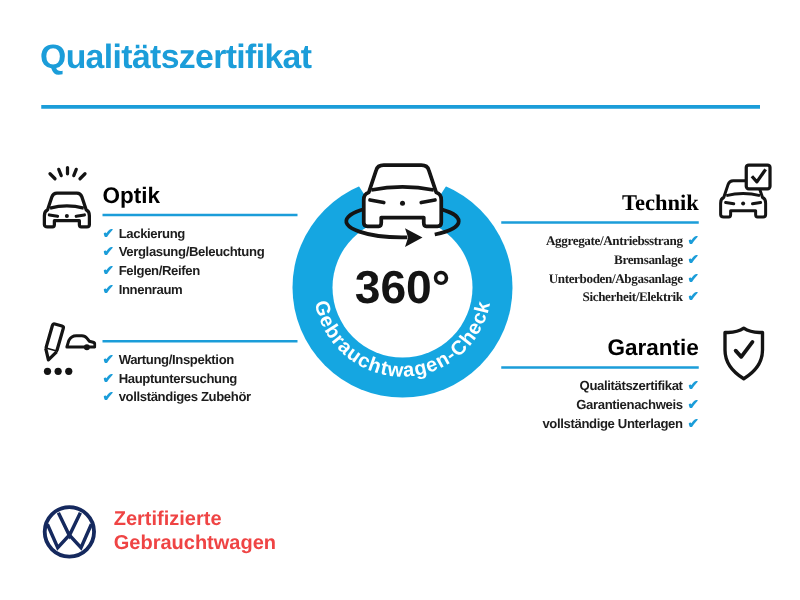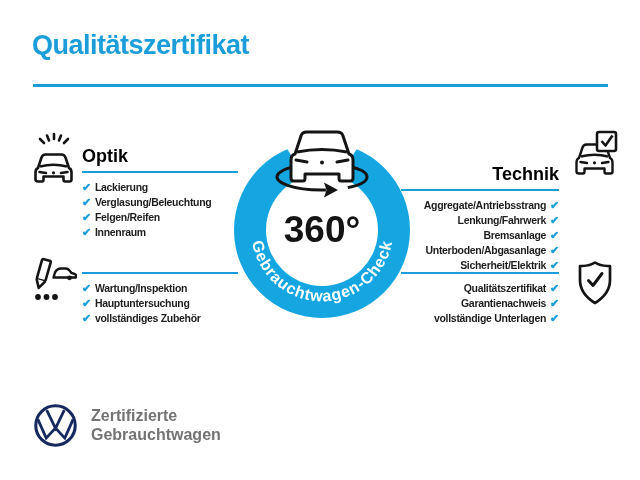--- a/index.html
+++ b/index.html
@@ -17,37 +17,37 @@
   .section .rule{height:2px;background:#1b9dd9;margin-top:4px;}
   .section ul{list-style:none;margin:7px 0 0 0;padding:0;}
   .section li{line-height:15px;font-size:10.5px;font-weight:bold;letter-spacing:-0.3px;
               color:#1d1d1d;white-space:nowrap;}
   .check{color:#1b9dd9;font-size:11px;}
   .left-sec li .check{margin-right:4px;}
   .right-sec{text-align:right;width:158px;}
   .right-sec li .check{margin-left:4px;}
 
   #sec-optik{left:82px;top:146px;}
-  #sec-technik{left:401px;top:164px;}
+  #sec-technik{left:401px;top:152px;font-family:Liberation Serif, serif;}
   #sec-wartung{left:82px;top:268px;}
   #sec-garantie{left:401px;top:268px;}
 
   
   .icon{position:absolute;}
   #icon-optik{left:31px;top:132px;}
   #icon-wartung{left:29px;top:257px;}
   #icon-technik{left:572px;top:130px;}
   #icon-garantie{left:577px;top:260px;}
 
   
   #badge{position:absolute;left:225px;top:110px;}
 
   
   .brand{position:absolute;left:33px;top:403px;display:flex;align-items:center;}
-  .brand-text{margin-left:13px;font-size:16px;font-weight:bold;color:#737373;line-height:18.5px;}
+  .brand-text{margin-left:13px;font-size:16px;font-weight:bold;color:#ef4444;line-height:18.5px;}
 </style>
 </head>
 <body>
 
 <div id="canvas">
 
   <div class="page-title">Qualitätszertifikat</div>
   <div class="top-divider"></div>
 
   <svg id="badge" width="194" height="212" viewBox="0 0 194 212">
@@ -131,37 +131,37 @@
       <li><span class="check">✔</span><span>Felgen/Reifen</span></li>
       <li><span class="check">✔</span><span>Innenraum</span></li>
     </ul>
   </div>
 
   <div class="section right-sec" id="sec-technik">
     <h3>Technik</h3>
     <div class="rule"></div>
     <ul>
       <li><span>Aggregate/Antriebsstrang</span><span class="check">✔</span></li>
-      <li><span>Lenkung/Fahrwerk</span><span class="check">✔</span></li>
       <li><span>Bremsanlage</span><span class="check">✔</span></li>
       <li><span>Unterboden/Abgasanlage</span><span class="check">✔</span></li>
       <li><span>Sicherheit/Elektrik</span><span class="check">✔</span></li>
     </ul>
   </div>
 
   <div class="section left-sec" id="sec-wartung">
     <div class="rule"></div>
     <ul>
       <li><span class="check">✔</span><span>Wartung/Inspektion</span></li>
       <li><span class="check">✔</span><span>Hauptuntersuchung</span></li>
       <li><span class="check">✔</span><span>vollständiges Zubehör</span></li>
     </ul>
   </div>
 
   <div class="section right-sec" id="sec-garantie">
+    <h3>Garantie</h3>
     <div class="rule"></div>
     <ul>
       <li><span>Qualitätszertifikat</span><span class="check">✔</span></li>
       <li><span>Garantienachweis</span><span class="check">✔</span></li>
       <li><span>vollständige Unterlagen</span><span class="check">✔</span></li>
     </ul>
   </div>
 
   <div class="brand">
     <svg width="45" height="45" viewBox="0 0 44 44">

